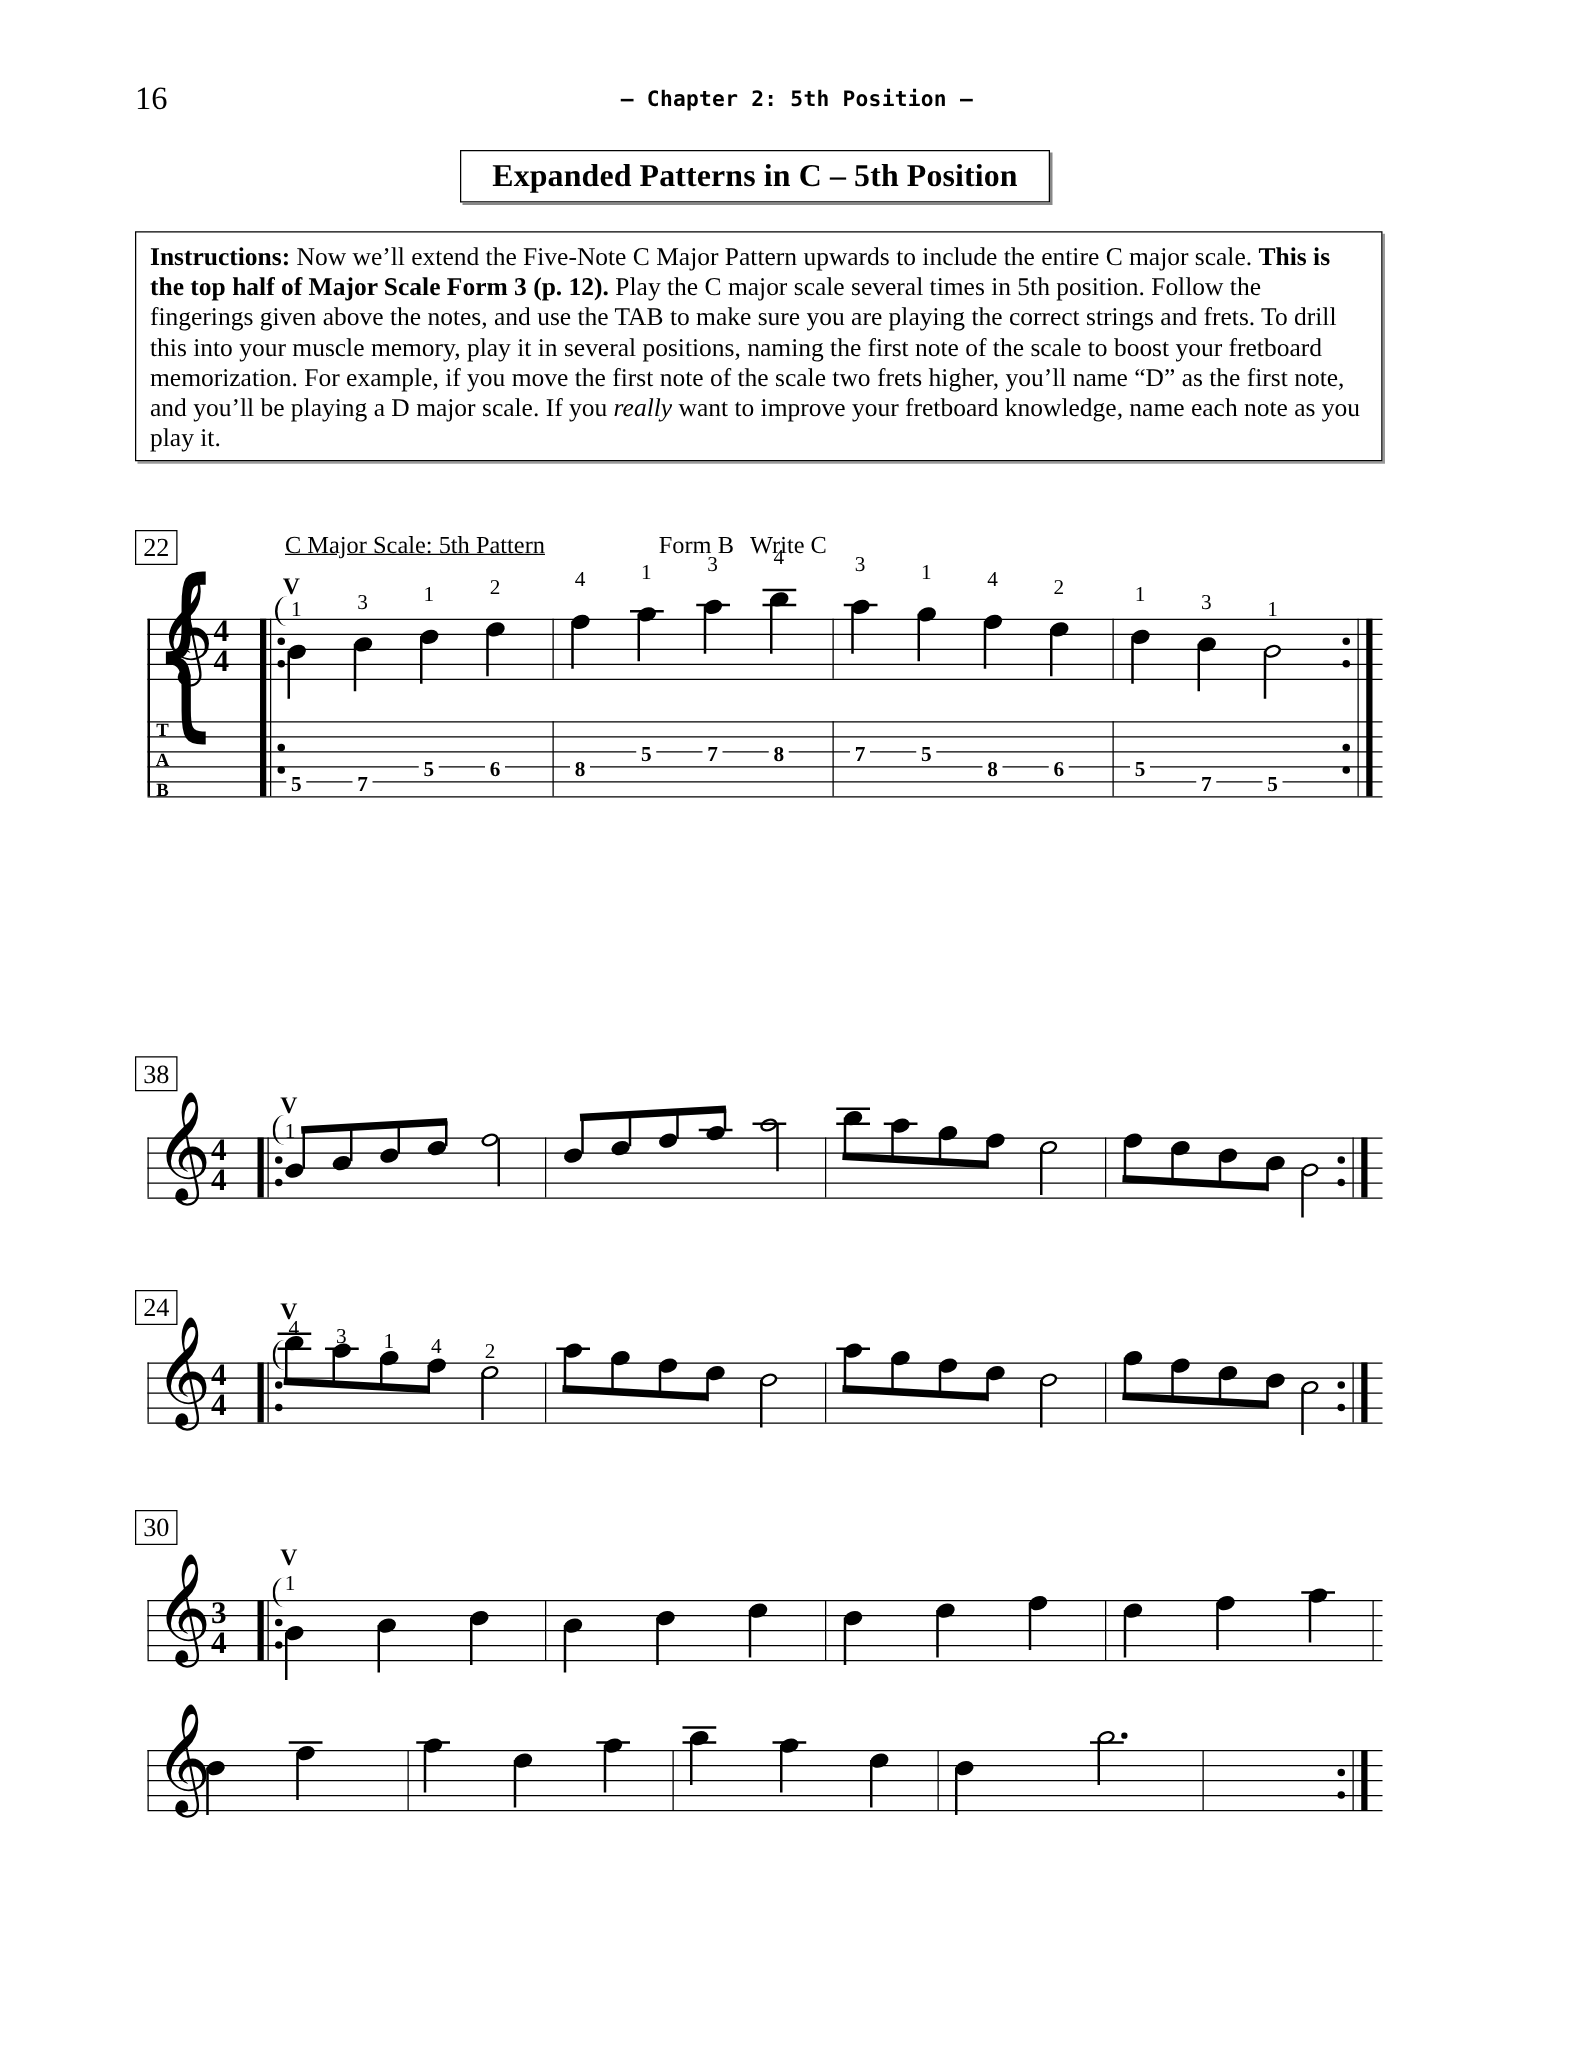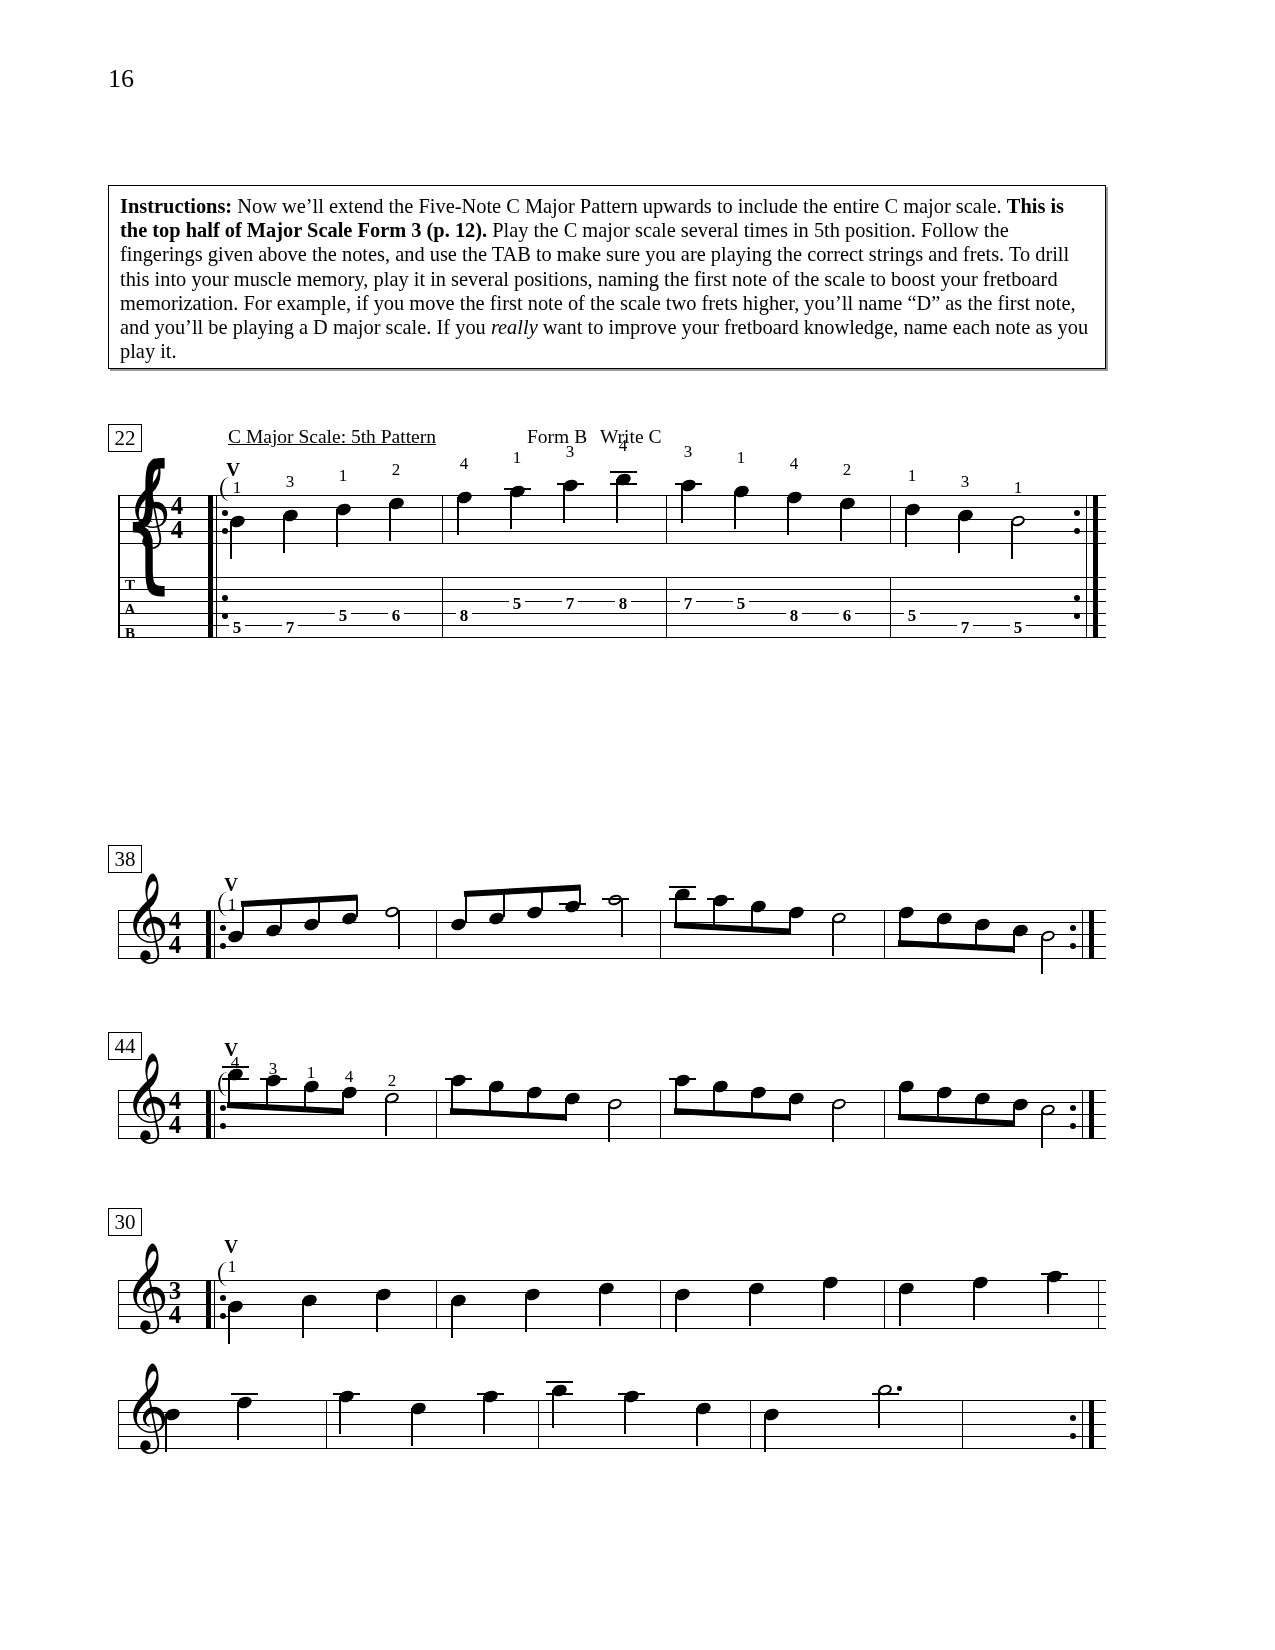--- a/index.html
+++ b/index.html
@@ -73,21 +73,27 @@
          font-family:"DejaVu Sans",sans-serif;transform:scaleX(.55);}
   .repeat-curve{position:absolute;border-left:2px solid #000;
         border-top-left-radius:60% 50%;border-bottom-left-radius:60% 50%;}
 </style>
 </head>
 <body>
 
 <div class="page">
 
   <div class="pagenum">16</div>
-
+  <div class="runhead">
+    <span>– Chapter 2: 5th Position –</span>
+  </div>
+
+  <div class="titlebox">
+    <span>Expanded Patterns in C – 5th Position</span>
+  </div>
 
   <div class="instrbox" id="instr1">
     <div class="inner"><b>Instructions:</b><span> Now we’ll extend the Five-Note C Major Pattern upwards to include the entire C major scale. </span><b>This is the top half of Major Scale Form 3 (p. 12).</b><span> Play the C major scale several times in 5th position. Follow the fingerings given above the notes, and use the TAB to make sure you are playing the correct strings and frets. To drill this into your muscle memory, play it in several positions, naming the first note of the scale to boost your fretboard memorization. For example, if you move the first note of the scale two frets higher, you’ll name “D” as the first note, and you’ll be playing a D major scale. If you </span><i>really</i><span> want to improve your fretboard knowledge, name each note as you play it.</span></div>
   </div>
 
   <div class="exnum" style="left:108px;top:424px;">
     <span>22</span>
   </div>
 
   <div class="label ul" style="left:228px;top:427px;">C Major Scale: 5th Pattern</div>
@@ -313,21 +319,21 @@
     <div class="nh" style="left:867px;top:49px;"></div>
     <div class="stem" style="left:867px;top:54px;height:26px;"></div>
     <div class="nh" style="left:905px;top:55px;"></div>
     <div class="stem" style="left:905px;top:60px;height:23px;"></div>
     <div class="beam" style="left:790px;top:70px;width:117px;transform:rotate(3.2deg);transform-origin:left center;"></div>
     <div class="nh open" style="left:933px;top:61px;"></div>
     <div class="stem" style="left:933px;top:66px;height:38px;"></div>
   </div>
 
   <div class="exnum" style="left:108px;top:1032px;">
-    <span>44</span>
+    <span>24</span>
   </div>
 
   <div class="system" id="sys24" style="left:108px;top:1050px;width:998px;height:110px;">
     <div class="sl" style="left:10px;top:40px;width:988px;"></div>
     <div class="sl" style="left:10px;top:52px;width:988px;"></div>
     <div class="sl" style="left:10px;top:64px;width:988px;"></div>
     <div class="sl" style="left:10px;top:76px;width:988px;"></div>
     <div class="sl" style="left:10px;top:88px;width:988px;"></div>
     <div class="bar" style="left:10px;top:40px;height:48px;"></div>
 

